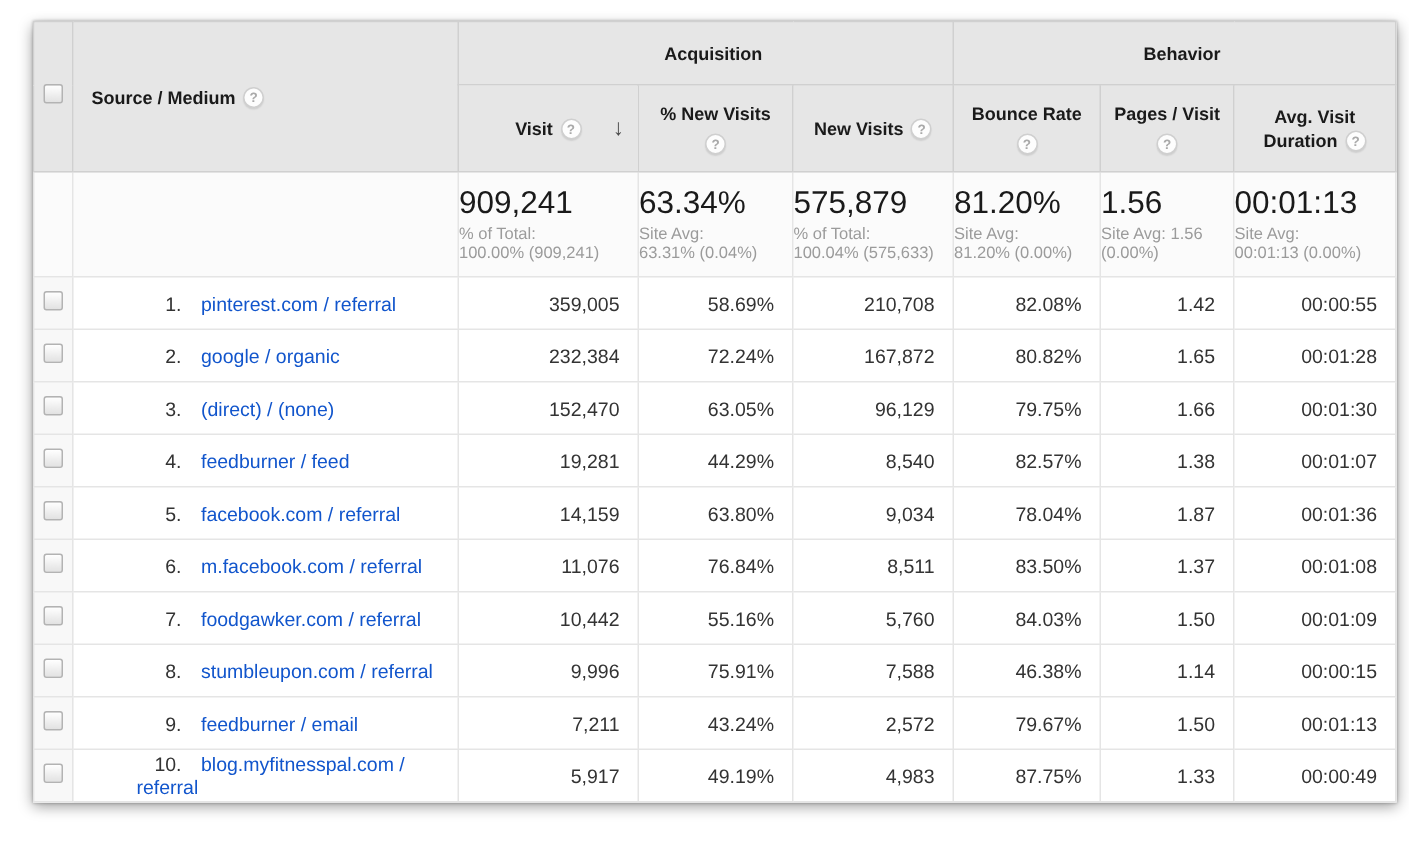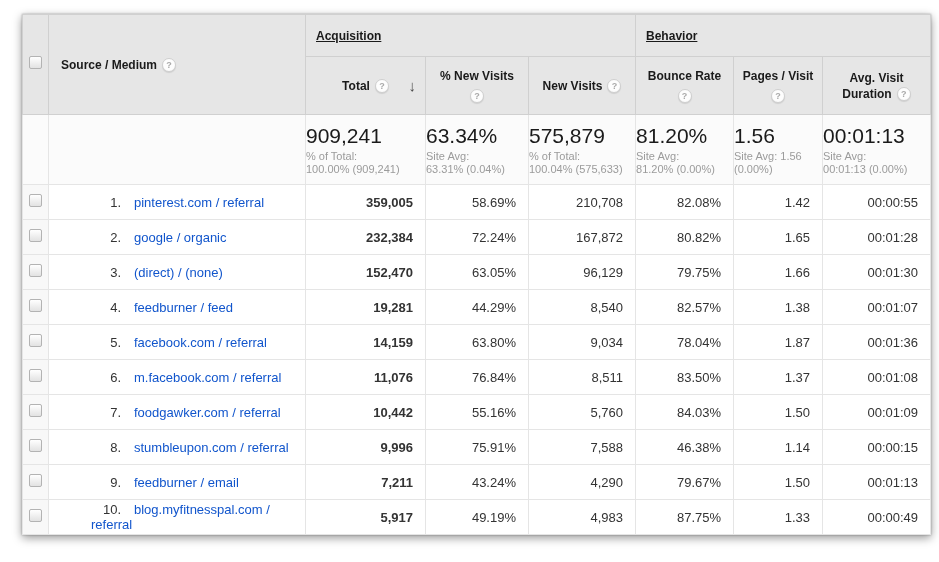--- a/index.html
+++ b/index.html
@@ -26,21 +26,21 @@
   }
   th, td { padding: 0; border: 1px solid var(--border-row, #e5e5e5); }
 
   
   thead th {
     background: var(--header-bg, #e6e6e6);
     border-color: var(--border-header, #d0d0d0);
     font-size: 12px; font-weight: bold; color: #1a1a1a;
     line-height: 16px;
   }
-  .group-head { text-align: left; vertical-align: middle; height: 42px; padding-left: 10px; text-decoration: underline; }
+  .group-head { text-align: center; vertical-align: middle; height: 42px; padding-left: 10px; }
   .cb-head { text-align: center; vertical-align: middle; }
   .src-head { text-align: left; vertical-align: middle; padding-left: 12px; }
   .sub { height: 58px; text-align: center; vertical-align: middle; padding: 0 6px; }
   .visits-th { position: relative; }
   .sort-arrow {
     position: absolute; right: 9px; top: 50%; transform: translateY(-50%);
     font-size: 15px; color: #4a4a4a; font-weight: normal;
   }
   .help {
     display: inline-block; width: 14px; height: 14px; line-height: 13px;
@@ -67,21 +67,21 @@
   
   .cb-cell { background: var(--checkbox-col-bg, #f8f8f8); text-align: center; vertical-align: middle; }
   .checkbox {
     display: inline-block; width: 13px; height: 13px;
     border: 1px solid #b3b3b3; border-radius: 2px;
     background: linear-gradient(#ffffff, #e2e2e2);
     cursor: pointer;
   }
   .data-row td { height: 35px; font-size: 13px; color: var(--text, #333); vertical-align: middle; }
   .num { text-align: right; padding-right: 12px; white-space: nowrap; }
-  .bold { font-weight: bold; color: #111; }
+  .bold { font-weight: normal; color: #111; }
   .src-cell { text-align: left; padding-left: 42px; }
   .rank { display: inline-block; width: 30px; text-align: right; margin-right: 13px; color: #333; }
   .src-link { color: var(--link, #1155cc); text-decoration: none; cursor: pointer; }
 </style>
 </head>
 <body>
 
 <div class="card">
 <table>
   <colgroup>
@@ -104,21 +104,21 @@
       </th>
       <th class="group-head" colspan="3">
         <span>Acquisition</span>
       </th>
       <th class="group-head" colspan="3">
         <span>Behavior</span>
       </th>
     </tr>
     <tr>
       <th class="sub visits-th">
-        <span class="hlabel">Total</span><span class="help">?</span>
+        <span class="hlabel">Visit</span><span class="help">?</span>
         <span class="sort-arrow">↓</span>
       </th>
       <th class="sub stack">
         <span class="hlabel">% New Visits</span><span class="help">?</span>
       </th>
       <th class="sub">
         <span class="hlabel">New Visits</span><span class="help">?</span>
       </th>
       <th class="sub stack">
         <span class="hlabel">Bounce Rate</span><span class="help">?</span>
@@ -245,21 +245,21 @@
       <td class="num">7,588</td>
       <td class="num">46.38%</td>
       <td class="num">1.14</td>
       <td class="num">00:00:15</td>
     </tr>
     <tr class="data-row">
       <td class="cb-cell"><span class="checkbox"></span></td>
       <td class="src-cell"><span class="rank">9.</span><a class="src-link">feedburner / email</a></td>
       <td class="num bold">7,211</td>
       <td class="num">43.24%</td>
-      <td class="num">4,290</td>
+      <td class="num">2,572</td>
       <td class="num">79.67%</td>
       <td class="num">1.50</td>
       <td class="num">00:01:13</td>
     </tr>
     <tr class="data-row">
       <td class="cb-cell"><span class="checkbox"></span></td>
       <td class="src-cell"><span class="rank">10.</span><a class="src-link">blog.myfitnesspal.com / referral</a></td>
       <td class="num bold">5,917</td>
       <td class="num">49.19%</td>
       <td class="num">4,983</td>

